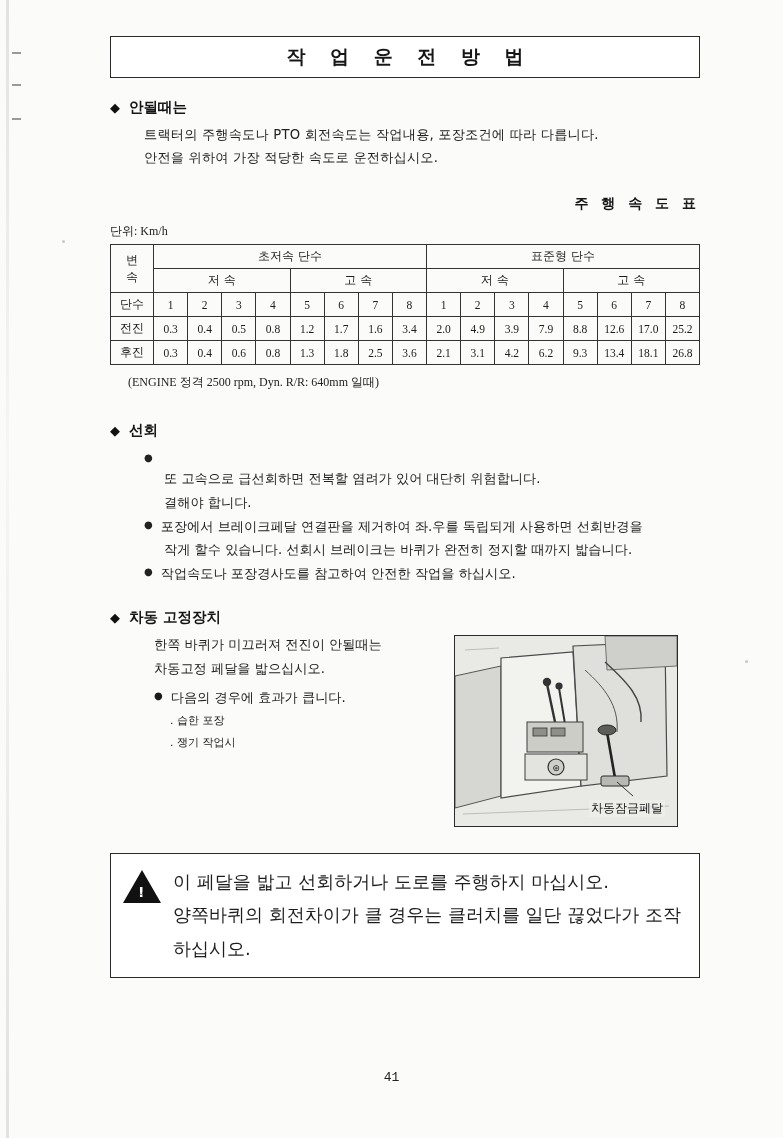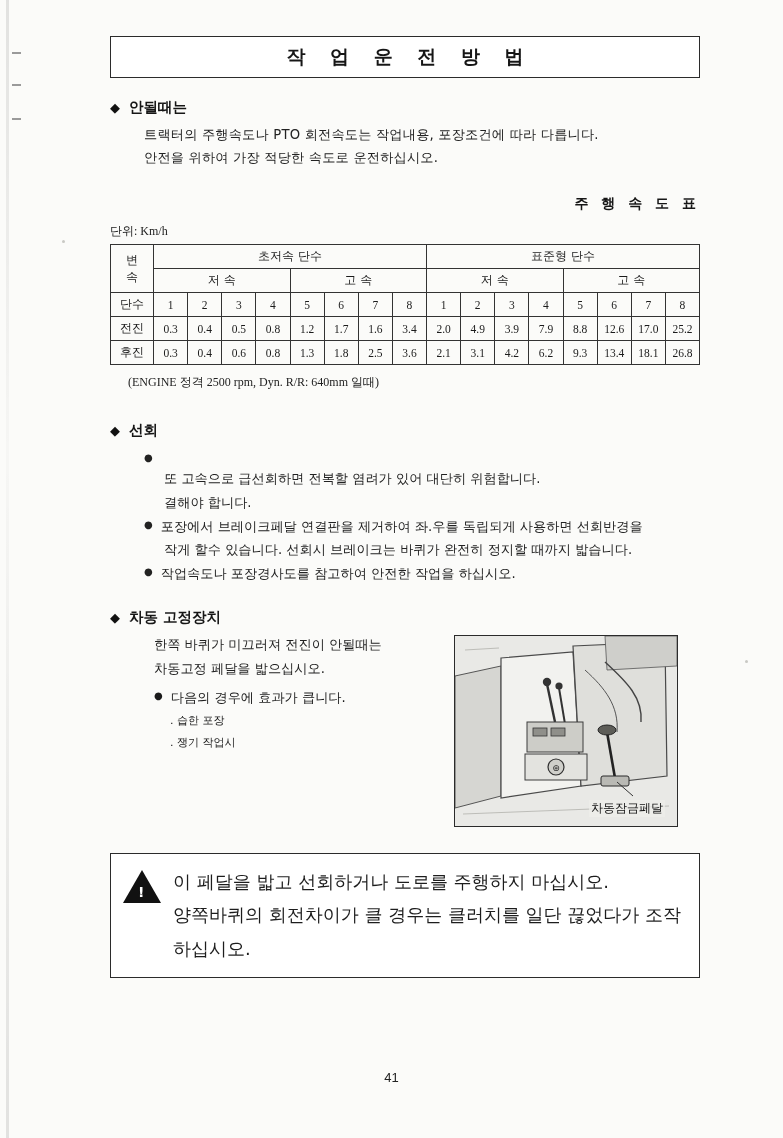--- a/index.html
+++ b/index.html
@@ -221,21 +221,21 @@
     line-height: 1.85;
     color: #1d1d1d;
   }
   .page-number {
     position: absolute;
     left: 0;
     right: 0;
     top: 1070px;
     text-align: center;
     font-size: 13px;
-    font-family: Liberation Sans, sans-serif;
+    font-family: Liberation Mono, monospace;
     color: #222;
   }
   .speckle {
     position: absolute;
     background: #c9c9c4;
     border-radius: 50%;
   }
   
   .fig svg { display:block; }
 </style>

